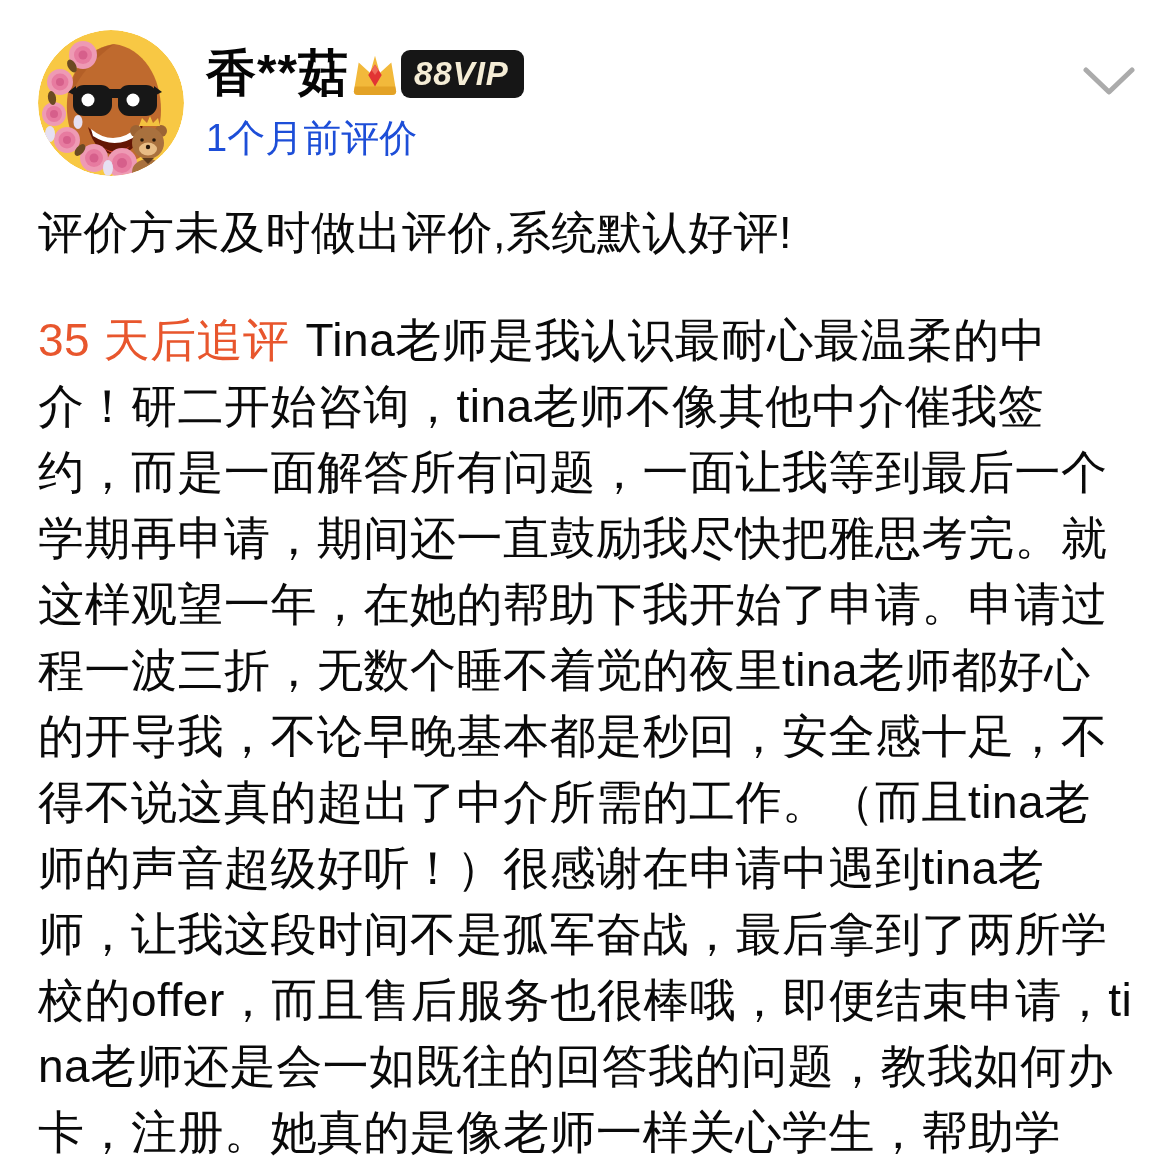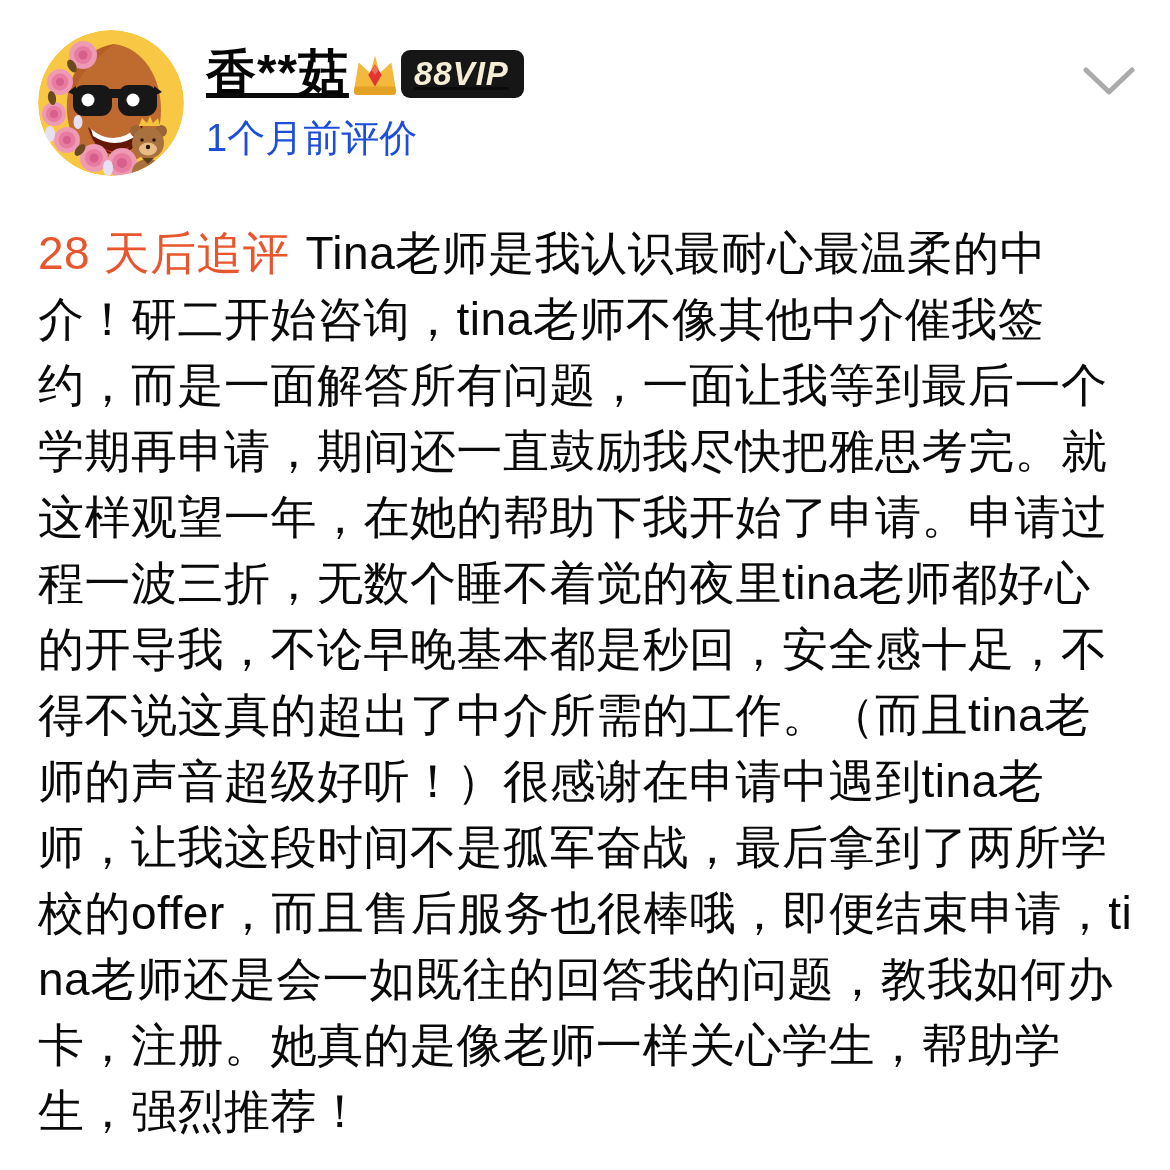--- a/index.html
+++ b/index.html
@@ -35,21 +35,20 @@
   }
   .hinfo {
     margin-left: 22px;
     padding-top: 16px;
     min-width: 0;
   }
   .name-row {
     display: flex;
     align-items: center;
     gap: 0;
-    text-decoration: underline;
   }
   .username {
     font-size: 50px;
     font-weight: 700;
     color: #050505;
     letter-spacing: 1px;
     line-height: 1.1;
   }
   .crown {
     width: 52px;
@@ -196,16 +195,17 @@
       <div class="time">1个月前评价</div>
     </div>
 
     <button class="chevron-btn" aria-label="collapse">
       <svg width="52" height="30" viewBox="0 0 52 30">
         <polyline points="3,3 26,25 49,3" fill="none" stroke="#ababab" stroke-width="5" stroke-linecap="round" stroke-linejoin="round"></polyline>
       </svg>
     </button>
   </div>
 
-
-  <p class="followup"><span class="tag">28 天后追评</span><span>Tina老师是我认识最耐心最温柔的中介！研二开始咨询，tina老师不像其他中介催我签约，而是一面解答所有问题，一面让我等到最后一个学期再申请，期间还一直鼓励我尽快把雅思考完。就这样观望一年，在她的帮助下我开始了申请。申请过程一波三折，无数个睡不着觉的夜里tina老师都好心的开导我，不论早晚基本都是秒回，安全感十足，不得不说这真的超出了中介所需的工作。（而且tina老师的声音超级好听！）很感谢在申请中遇到tina老师，让我这段时间不是孤军奋战，最后拿到了两所学校的offer，而且售后服务也很棒哦，即便结束申请，tina老师还是会一如既往的回答我的问题，教我如何办卡，注册。她真的是像老师一样关心学生，帮助学生，强烈推荐！</span></p>
+  <p class="system-note">评价方未及时做出评价,系统默认好评!</p>
+
+  <p class="followup"><span class="tag">35 天后追评</span><span>Tina老师是我认识最耐心最温柔的中介！研二开始咨询，tina老师不像其他中介催我签约，而是一面解答所有问题，一面让我等到最后一个学期再申请，期间还一直鼓励我尽快把雅思考完。就这样观望一年，在她的帮助下我开始了申请。申请过程一波三折，无数个睡不着觉的夜里tina老师都好心的开导我，不论早晚基本都是秒回，安全感十足，不得不说这真的超出了中介所需的工作。（而且tina老师的声音超级好听！）很感谢在申请中遇到tina老师，让我这段时间不是孤军奋战，最后拿到了两所学校的offer，而且售后服务也很棒哦，即便结束申请，tina老师还是会一如既往的回答我的问题，教我如何办卡，注册。她真的是像老师一样关心学生，帮助学生，强烈推荐！</span></p>
 
 </div>
 
 </body></html>

